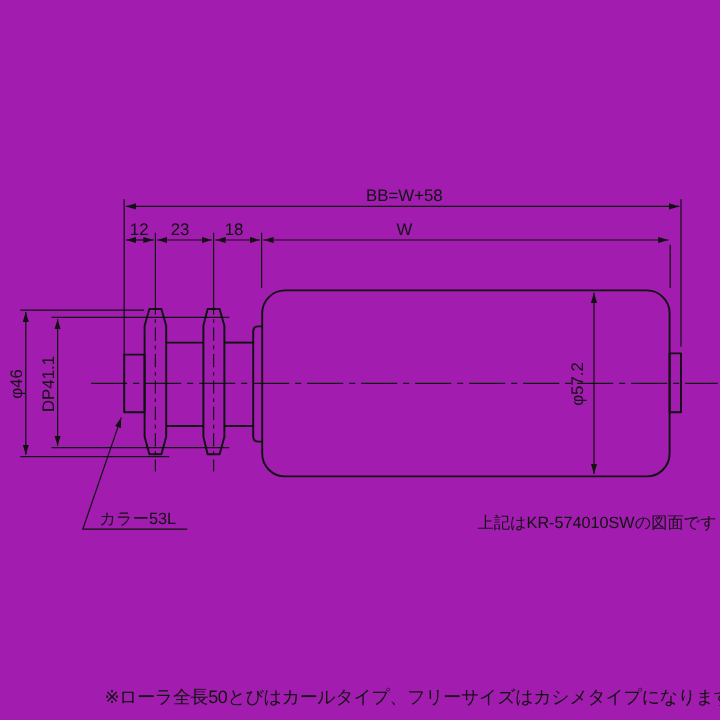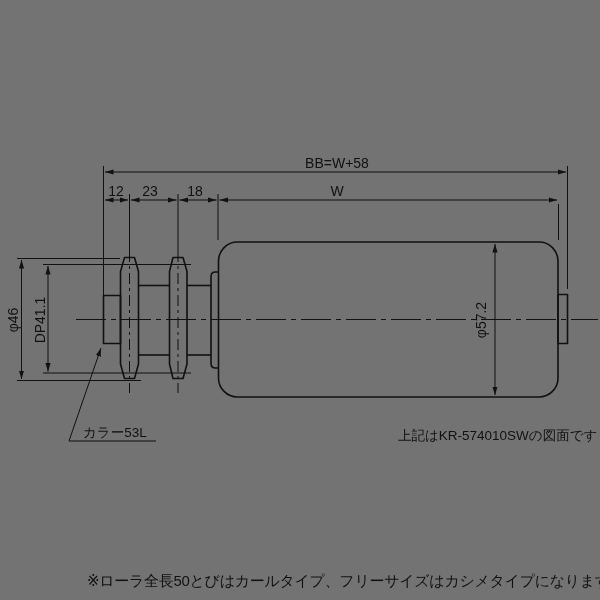--- a/index.html
+++ b/index.html
@@ -4,21 +4,21 @@
 <style>
   html, body {
     margin: 0;
     padding: 0;
     background: #ffffff;
   }
   .canvas {
     position: relative;
     width: 600px;
     height: 600px;
-    background: #737373;
+    background: #a21caf;
     overflow: hidden;
     font-family: "Liberation Sans", "DejaVu Sans", sans-serif;
     text-decoration: underline;
   }
   svg text {
     fill: #111111;
     font-family: "Liberation Sans", "DejaVu Sans", sans-serif;
   }
   .dim-text { font-size: 14px; }
   .note-text { font-size: 13.5px; }

